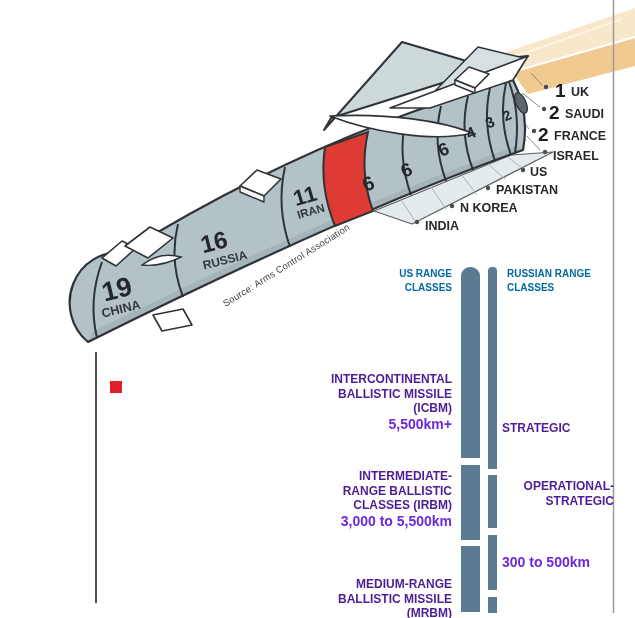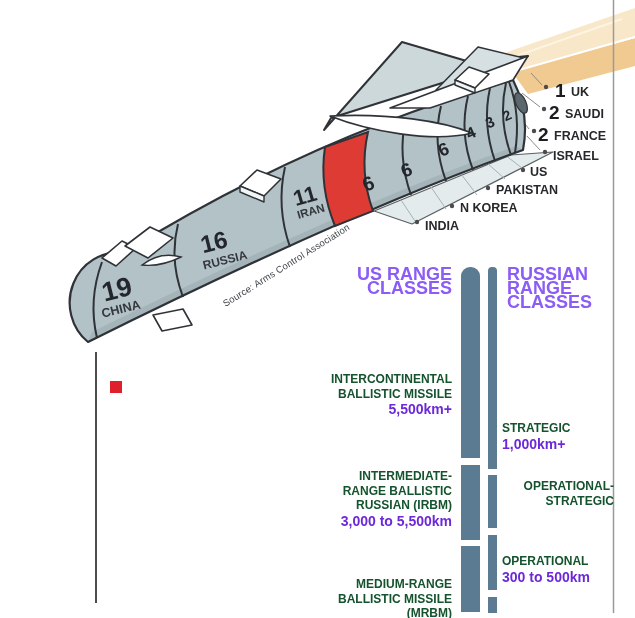--- a/index.html
+++ b/index.html
@@ -5,22 +5,22 @@
   html,body{margin:0;padding:0;background:#fff;}
   .canvas{position:relative;width:635px;height:618px;background:#ffffff;overflow:hidden;
           font-family:"Liberation Sans", sans-serif;}
   svg text{font-family:"Liberation Sans", sans-serif;}
   .seg-num{font-weight:bold;fill:#23262b;}
   .seg-country{font-weight:bold;fill:#34383d;}
   .lbl-num{font-weight:bold;fill:#1b1d20;}
   .lbl-country{font-weight:bold;fill:#26282b;}
   .source-text{fill:#41454a;letter-spacing:.2px;}
   .abs{position:absolute;}
-  .hdr{color:#8b5cf6;font-weight:bold;font-size:18px;line-height:14px;}
-  .rng-name{color:#14532d;font-weight:bold;font-size:12px;line-height:14.5px;}
+  .hdr{color:#0369a1;font-weight:bold;font-size:10px;line-height:14px;}
+  .rng-name{color:#4c1d95;font-weight:bold;font-size:12px;line-height:14.5px;}
   .rng-val{color:#6d28d9;font-weight:bold;font-size:14px;line-height:17px;}
   .txt-r{text-align:right;}
   .bar-seg{background:#5a7b91;width:100%;}
   .vline{background:#4d4d4d;}
 </style>
 </head>
 <body>
 
 <div class="canvas">
 
@@ -174,41 +174,40 @@
     <div style="height:7px;"></div>
     <div class="bar-seg" style="height:55px;"></div>
     <div style="height:7px;"></div>
     <div class="bar-seg" style="height:16px;"></div>
   </div>
 
   
   <div class="abs txt-r" style="left:296px;top:372px;width:156px;">
     <div class="rng-name">INTERCONTINENTAL</div>
     <div class="rng-name">BALLISTIC MISSILE</div>
+    <div class="rng-name">(ICBM)</div>
     <div class="rng-val">5,500km+</div>
   </div>
   <div class="abs txt-r" style="left:296px;top:469px;width:156px;">
     <div class="rng-name">INTERMEDIATE-</div>
     <div class="rng-name">RANGE BALLISTIC</div>
-    <div class="rng-name">RUSSIAN (IRBM)</div>
+    <div class="rng-name">CLASSES (IRBM)</div>
     <div class="rng-val">3,000 to 5,500km</div>
   </div>
   <div class="abs txt-r" style="left:296px;top:577px;width:156px;">
     <div class="rng-name">MEDIUM-RANGE</div>
     <div class="rng-name">BALLISTIC MISSILE</div>
     <div class="rng-name">(MRBM)</div>
   </div>
 
   
   <div class="abs" style="left:502px;top:421px;width:112px;">
     <div class="rng-name">STRATEGIC</div>
-    <div class="rng-val">1,000km+</div>
   </div>
   <div class="abs" style="left:502px;top:479px;width:112px;text-align:right;">
     <div class="rng-name">OPERATIONAL-</div>
     <div class="rng-name">STRATEGIC</div>
   </div>
   <div class="abs" style="left:502px;top:554px;width:112px;">
-    <div class="rng-name">OPERATIONAL</div>
     <div class="rng-val">300 to 500km</div>
   </div>
 
 </div>
 
 </body></html>

